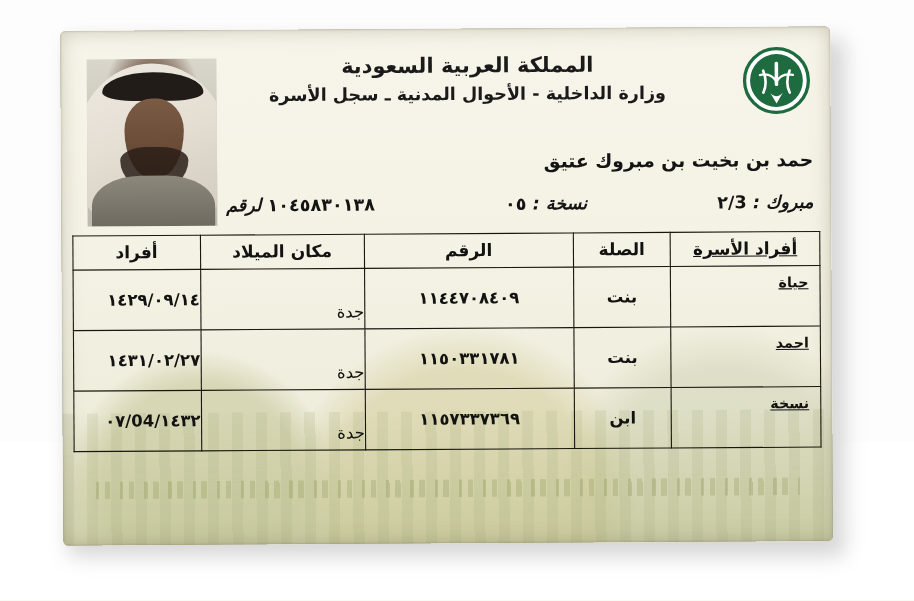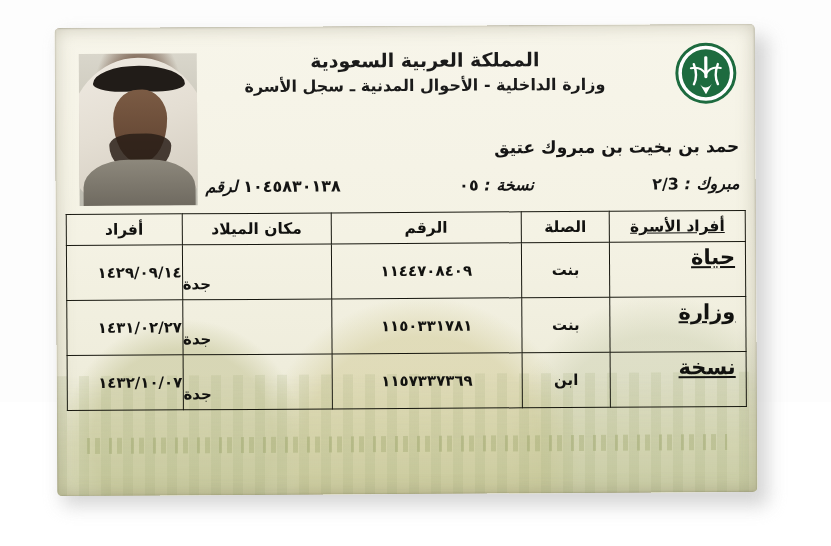--- a/index.html
+++ b/index.html
@@ -245,36 +245,36 @@
   .col-members { width: 20%; text-decoration: underline; }
   .col-relation { width: 13%; }
   .col-number  { width: 28%; }
   .col-birth   { width: 22%; }
   .col-date    { width: 17%; }
 
   .cell-name {
     display: block;
     text-align: right;
     padding: 2px 10px 0 0;
-    font-size: 21px;
+    font-size: 13px;
     font-weight: bold;
     line-height: 1;
     position: relative;
     top: -13px;
   }
   .cell-center {
     display: block;
     text-align: center;
     font-weight: bold;
     letter-spacing: .6px;
   }
   .cell-birth {
     display: block;
-    text-align: left;
-    font-weight: bold;
+    text-align: right;
+    font-weight: normal;
     letter-spacing: .5px;
     margin-top: 24px;
   }
   .cell-date {
     display: block;
     text-align: right;
     font-weight: bold;
     letter-spacing: .4px;
   }
 </style>
@@ -355,21 +355,21 @@
             </td>
             <td class="col-birth">
               <span class="cell-birth">جدة</span>
             </td>
             <td class="col-date">
               <span class="cell-date">١٤٢٩/٠٩/١٤</span>
             </td>
           </tr>
           <tr>
             <td class="col-members">
-              <span class="cell-name">وزارة</span>
+              <span class="cell-name">احمد</span>
             </td>
             <td class="col-relation">
               <span class="cell-center">بنت</span>
             </td>
             <td class="col-number">
               <span class="cell-center">١١٥٠٣٣١٧٨١</span>
             </td>
             <td class="col-birth">
               <span class="cell-birth">جدة</span>
             </td>
@@ -384,21 +384,21 @@
             <td class="col-relation">
               <span class="cell-center">ابن</span>
             </td>
             <td class="col-number">
               <span class="cell-center">١١٥٧٣٣٧٣٦٩</span>
             </td>
             <td class="col-birth">
               <span class="cell-birth">جدة</span>
             </td>
             <td class="col-date">
-              <span class="cell-date">١٤٣٢/١٠/٠٧</span>
+              <span class="cell-date">١٤٣٢/04/٠٧</span>
             </td>
           </tr>
         </tbody>
       </table>
     </div>
 
     <div id="card-edges"></div>
   </div>
 </div>
 

